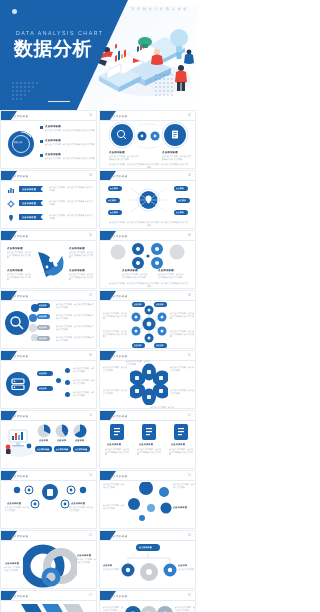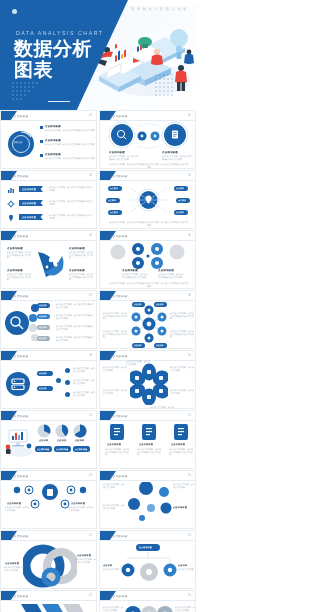--- a/index.html
+++ b/index.html
@@ -209,21 +209,20 @@
           <circle cx="9" cy="21" r="0.7"></circle>
           <circle cx="13" cy="21" r="0.7"></circle>
           <circle cx="17" cy="21" r="0.7"></circle>
       </g>
     </svg>
 
     <div class="hero-topright">商务数据分析图表模板</div>
     <div class="hero-eyebrow">DATA ANALYSIS CHART</div>
     <div class="hero-title">
       <span>数据分析</span>
-      <span>图表</span>
     </div>
     <div class="hero-rule"></div>
   </div>
 
   <div class="grid">
 
     <div class="slide col0" style="top:0">
       <div class="sh">
         <div class="sh-tab"></div>
         <div class="sh-line"></div>

